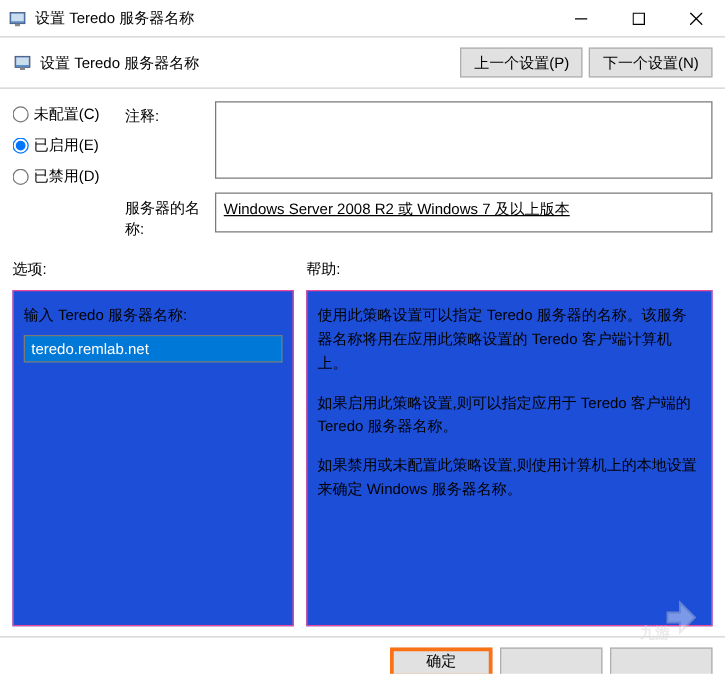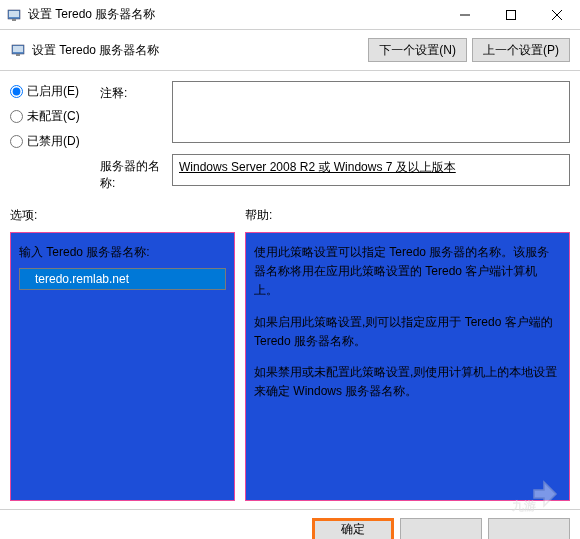--- a/index.html
+++ b/index.html
@@ -21,21 +21,21 @@
     .radio-item input { margin: 0; }
     .label-col { width: 72px; padding-top: 4px; }
     .field-col { flex: 1; }
     .comment-box { width: 100%; height: 62px; border: 1px solid #7a7a7a; resize: none; padding: 2px 4px; font-family: inherit; font-size: 12px; }
     .platform-box { width: 100%; height: 32px; border: 1px solid #7a7a7a; padding: 4px 6px; background: #fff; overflow: auto; text-decoration: underline; }
     .lower { display: flex; padding: 0 10px; gap: 10px; height: 300px; }
     .col { flex: 1; display: flex; flex-direction: column; }
     .col.left { flex: 0 0 225px; }
     .col-header { padding: 6px 0 8px 0; }
     .col-box { flex: 1; border: 1px solid #ec4899; background: #1d4ed8; padding: 10px 8px; overflow: auto; line-height: 1.6; }
-    .input-text { width: 100%; height: 22px; border: 1px solid #7a7a7a; padding: 0 15px; margin-top: 6px; font-size: 12px; background: #fff; }
+    .input-text { width: 100%; height: 22px; border: 1px solid #7a7a7a; padding: 0 5px; margin-top: 6px; font-size: 12px; background: #fff; }
     .input-text.selected { background: #0078d7; color: #fff; }
     .help-content p { margin-bottom: 12px; }
     .footer { height: 40px; display: flex; align-items: center; justify-content: flex-end; padding: 0 10px; gap: 6px; border-top: 1px solid #d0d0d0; margin-top: 8px; }
     .footer-btn { width: 82px; height: 24px; border: 1px solid #adadad; background: #e1e1e1; font-size: 12px; cursor: pointer; }
     .footer-btn.primary { border: 3px solid #f97316; }
     .watermark { position: absolute; right: 6px; bottom: 20px; opacity: 0.6; pointer-events: none; }
     .mon-icon { display: inline-block; }
   </style>
 </head>
 <body>
@@ -71,34 +71,34 @@
 
 <div class="header">
   <span class="header-icon mon-icon">
     <svg width="16" height="16" viewBox="0 0 16 16">
         <rect x="2" y="3" width="12" height="9" fill="#5a8cc7" stroke="#335" stroke-width="0.5"></rect>
         <rect x="3" y="4" width="10" height="6" fill="#cde"></rect>
         <rect x="6" y="12" width="4" height="2" fill="#888"></rect>
       </svg>
   </span>
   <span class="header-title">设置 Teredo 服务器名称</span>
+  <button class="nav-btn">上一个设置(P)</button>
   <button class="nav-btn">下一个设置(N)</button>
-  <button class="nav-btn">上一个设置(P)</button>
 </div>
 
 <div class="config-area">
   <div class="config-row">
     <div class="radio-col">
       <label class="radio-item">
+        <input type="radio" name="state" style="">
+        <span>未配置(C)</span>
+      </label>
+      <label class="radio-item">
         <input type="radio" name="state" checked="" style="">
         <span>已启用(E)</span>
-      </label>
-      <label class="radio-item">
-        <input type="radio" name="state" style="">
-        <span>未配置(C)</span>
       </label>
       <label class="radio-item">
         <input type="radio" name="state" style="">
         <span>已禁用(D)</span>
       </label>
     </div>
     <div class="label-col">注释:</div>
     <div class="field-col">
       <textarea class="comment-box" style=""></textarea>
     </div>

